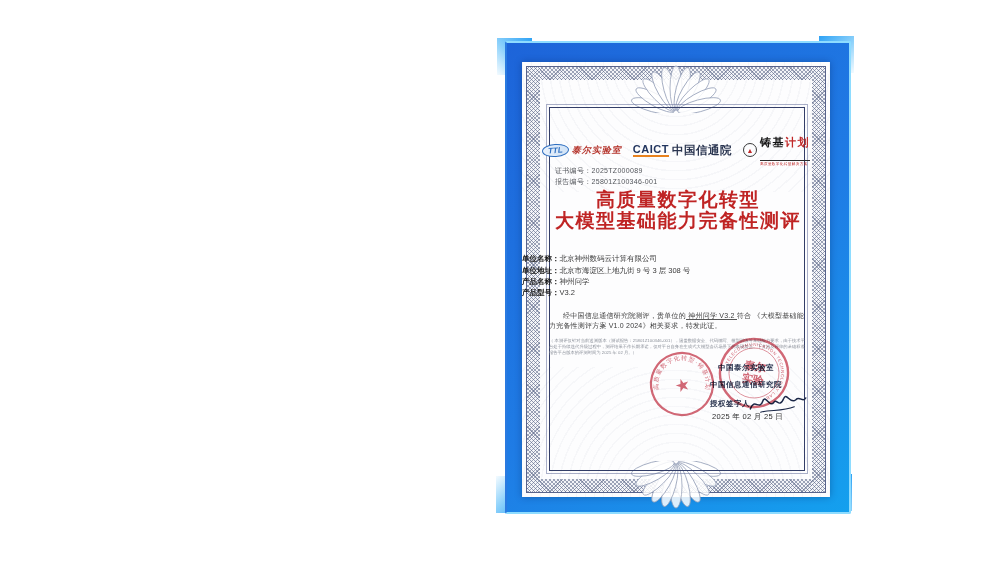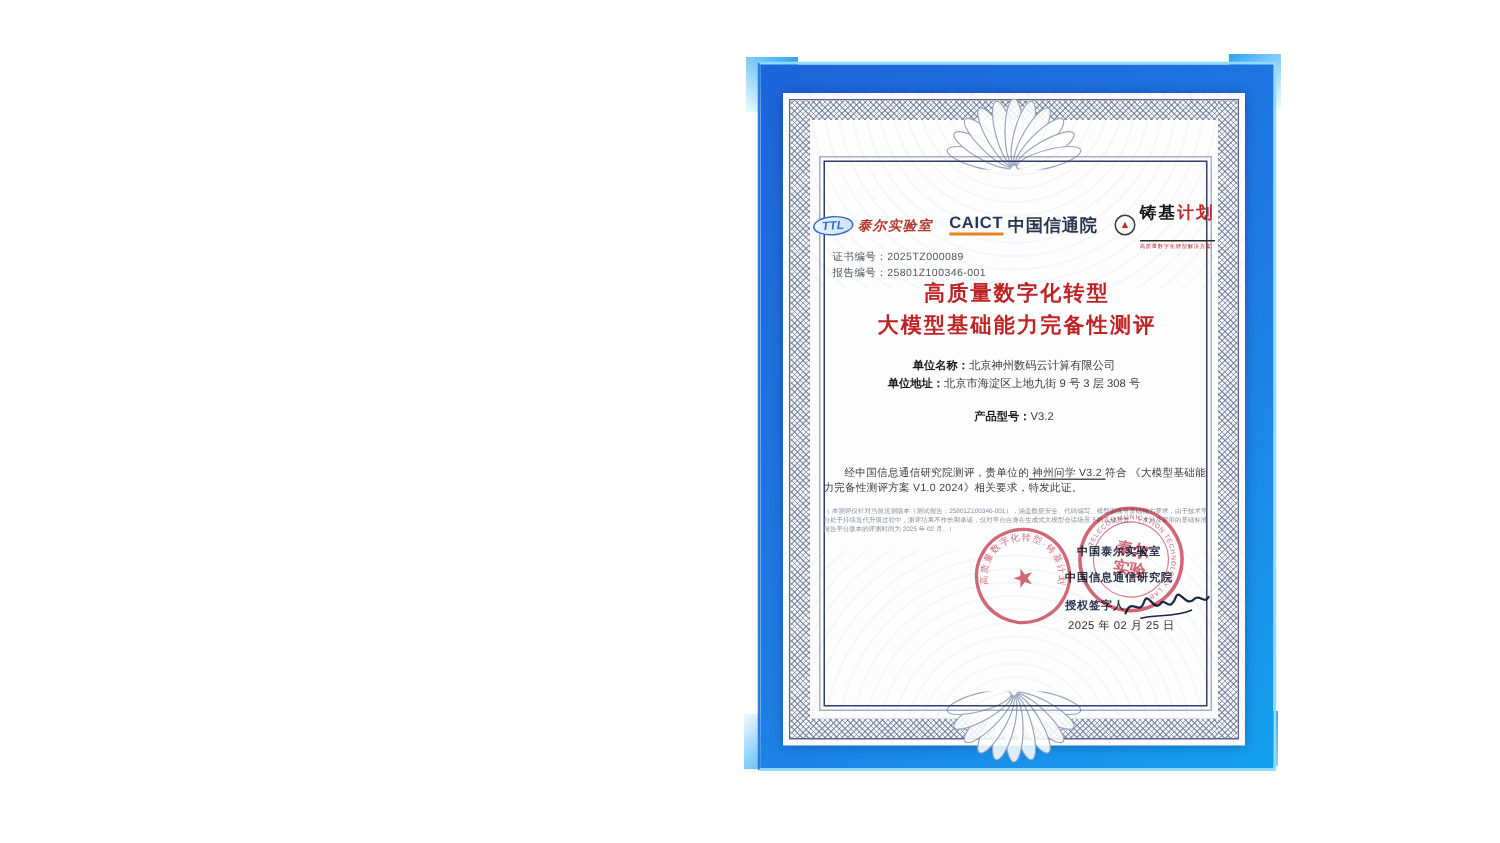--- a/index.html
+++ b/index.html
@@ -66,23 +66,23 @@
   .zhuji-text { display:flex; flex-direction:column; align-items:flex-start; }
   .zhuji-main { border-bottom:1.2px solid #2a2a2a; padding-bottom:12px; line-height:11px; }
   .zhuji-black { color:#141414; font-weight:900; font-size:11px; letter-spacing:1.5px; }
   .zhuji-red   { color:#c02828; font-weight:900; font-size:11px; letter-spacing:1.5px; }
   .zhuji-sub { color:#c02828; font-size:3.6px; letter-spacing:.4px; margin-top:1px; }
 
   
   .meta-line { position:absolute; left:33px; font-size:7px; color:#54575c; letter-spacing:.3px; }
   .meta-no1 { top:104px; } .meta-no2 { top:114.5px; }
   .title { position:absolute; left:0; width:312px; text-align:center; color:#bf2424;
-    font-weight:bold; font-size:14px; letter-spacing:1.5px; }
+    font-weight:bold; font-size:19px; letter-spacing:1.5px; }
   .title.l1 { top:125px; } .title.l2 { top:146px; }
-  .fieldrow { position:absolute; left:0; width:308px; text-align:center; font-size:7.5px; color:#3a3a3a; }
+  .fieldrow { position:absolute; left:0; width:308px; font-size:7.5px; color:#3a3a3a;margin-top:15px; }
   .fieldrow b { color:#191919; }
   .f0 { top:177px; } .f1 { top:188.5px; } .f2 { top:200px; } .f3 { top:211px; }
 
   .body-par { position:absolute; left:27px; top:249px; width:255px; font-size:7px;
     line-height:10px; color:#3c3c3c; text-align:justify; text-indent:2em; letter-spacing:.2px; }
   .body-par .prod { border-bottom:.8px solid #555; }
   .footnote { position:absolute; left:27px; top:276px; width:256px; font-size:4.3px;
     line-height:5.8px; color:#8a8f99; text-align:justify; }
 
   
@@ -173,20 +173,21 @@
     </div>
     <div class="meta-line meta-no2">
       <span>报告编号：</span><span>25801Z100346-001</span>
     </div>
 
     <div class="title l1">高质量数字化转型</div>
     <div class="title l2">大模型基础能力完备性测评</div>
 
     <div class="fieldrow f0"><b>单位名称：</b><span>北京神州数码云计算有限公司</span></div>
     <div class="fieldrow f1"><b>单位地址：</b><span>北京市海淀区上地九街 9 号 3 层 308 号</span></div>
+    <div class="fieldrow f2"><b>产品名称：</b><span>神州问学</span></div>
     <div class="fieldrow f3"><b>产品型号：</b><span>V3.2</span></div>
 
     <div class="body-par">
       <span>经中国信息通信研究院测评，贵单位的</span><span class="prod"> 神州问学 V3.2 </span><span>符合 《大模型基础能力完备性测评方案 V1.0 2024》相关要求，特发此证。</span>
     </div>
 
     <div class="footnote">（ 本测评仅针对当前送测版本（测试报告：25801Z100346-001），涵盖数据安全、代码编写、模型训练等基础能力要求，由于技术平台处于持续迭代升级过程中，测评结果不作长期承诺，仅对平台自身在生成式大模型会话场景下的表现负责。下文涉及评审的基础标准报告平台版本的评测时间为 2025 年 02 月。）</div>
 
     <div class="issuer iss1">中国泰尔实验室</div>
     <div class="issuer iss2">中国信息通信研究院</div>

